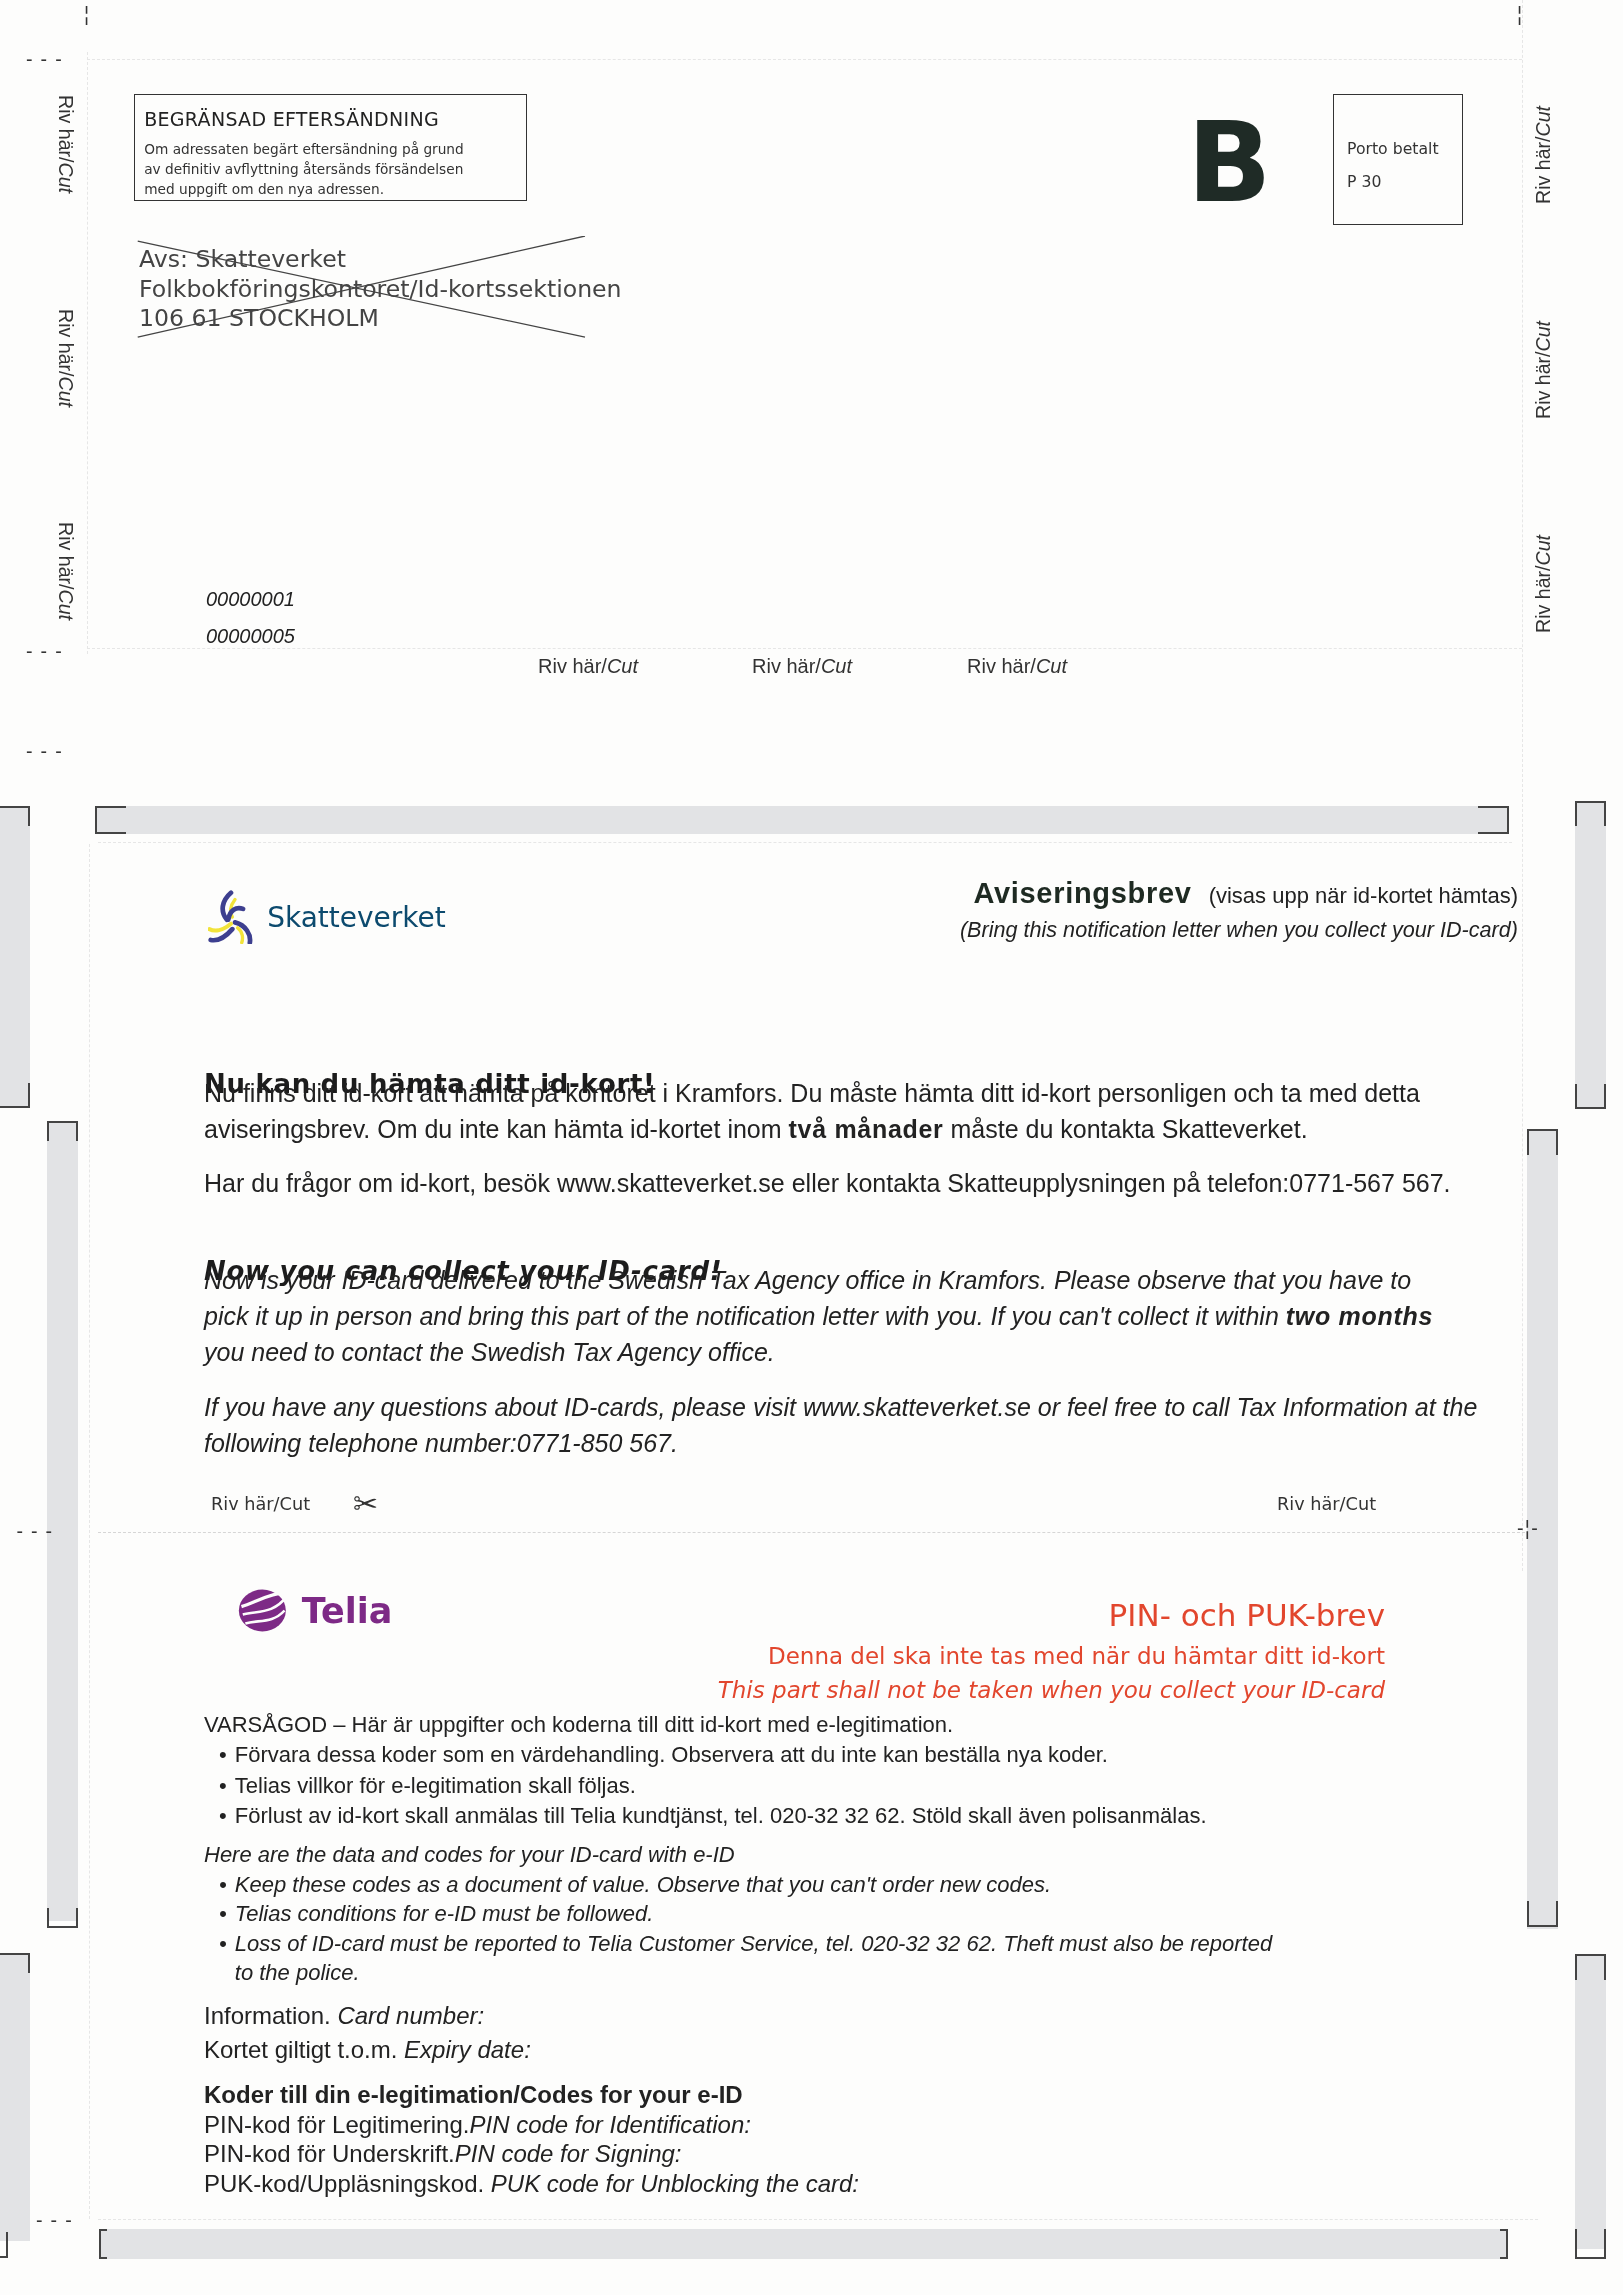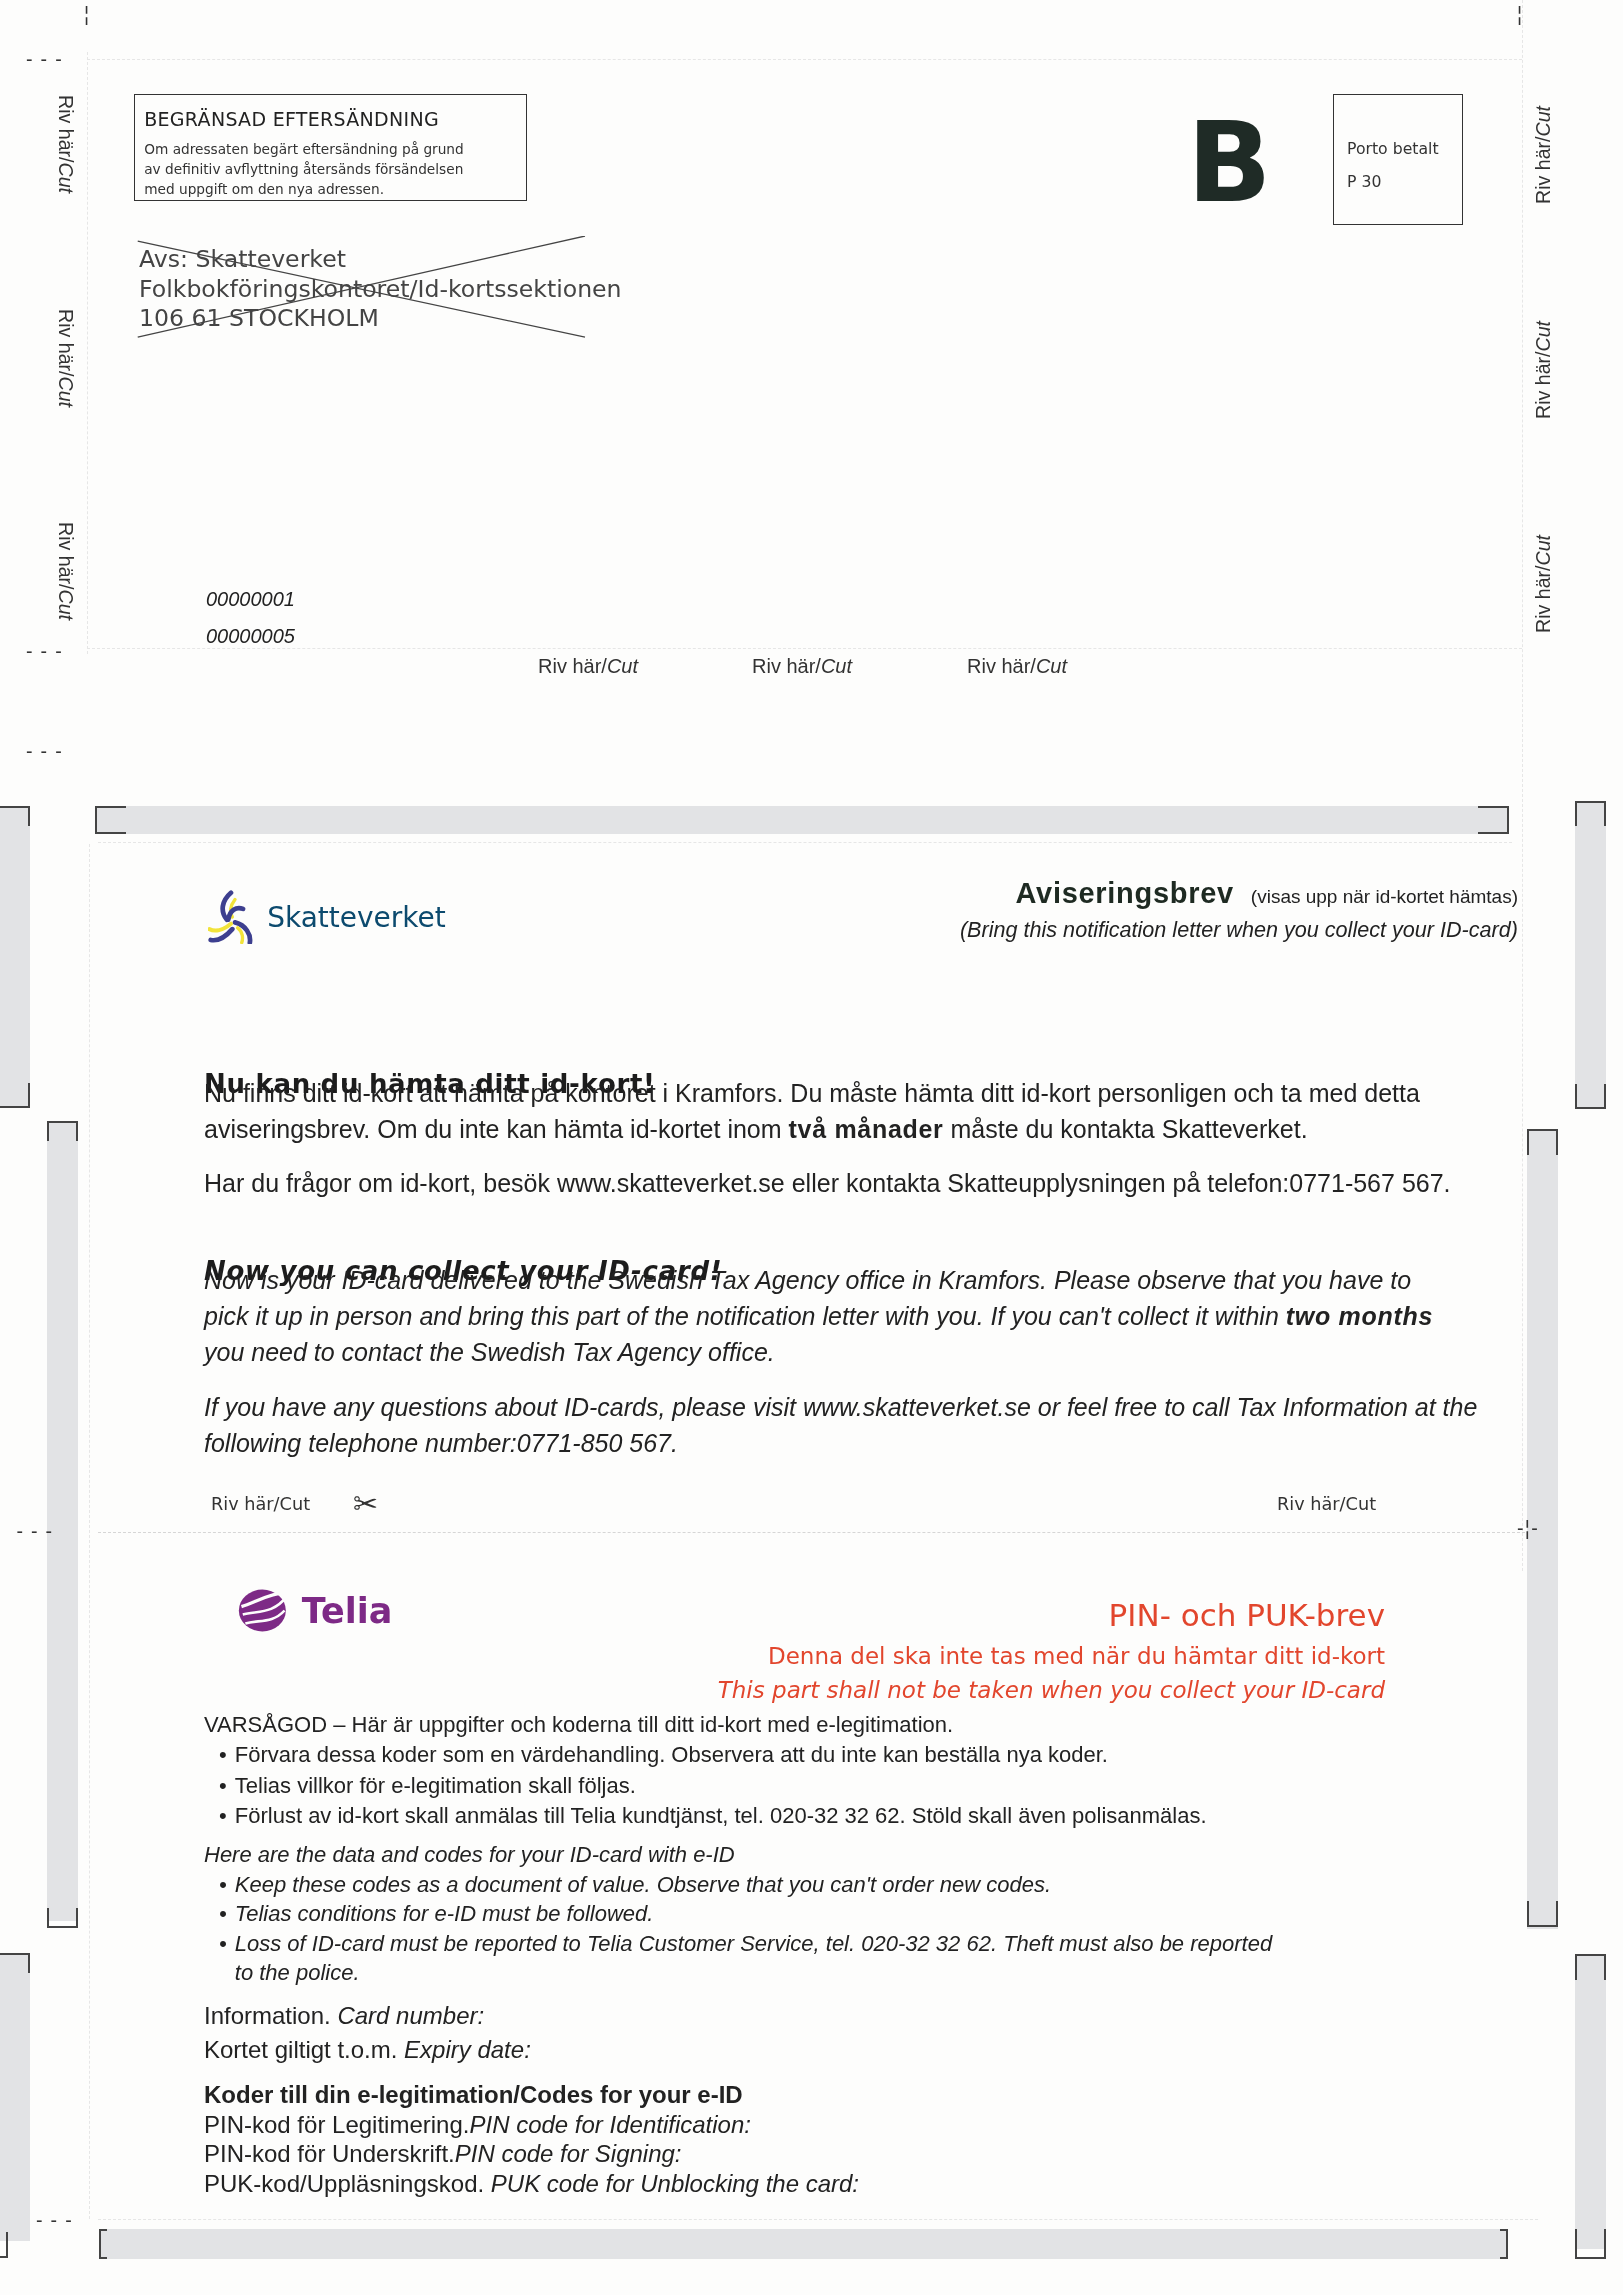--- a/index.html
+++ b/index.html
@@ -25,21 +25,21 @@
   .serial{position:absolute;left:206px;font-size:20px;font-style:italic;color:#222;}
   .cutlbl{position:absolute;top:655px;font-size:20px;color:#333;}
   
   .gbar{position:absolute;background:#e2e3e5;}
   .bracket{position:absolute;border:2.6px solid #444;box-sizing:border-box;}
   
   .sk-logo{position:absolute;left:208px;top:890px;display:flex;align-items:center;}
   .sk-name{font-family:"DejaVu Sans",sans-serif;font-size:28px;color:#0c4a6e;margin-left:5.2px;}
   .avtitle{position:absolute;right:105px;top:877px;text-align:right;}
   .avtitle .h{font-weight:bold;font-size:29px;color:#1e2a22;letter-spacing:0.7px;}
-  .avtitle .s{font-size:19px;color:#222;margin-left:17px;}
+  .avtitle .s{font-size:22px;color:#222;margin-left:17px;}
   .avtitle .e{font-size:21.6px;font-style:italic;color:#222;margin-top:6.5px;}
   .h2{position:absolute;left:204px;font-family:"DejaVu Sans",sans-serif;font-weight:bold;font-size:26px;color:#1c1c1c;letter-spacing:0.7px;margin-top:40px;}
   .para{position:absolute;left:204px;width:1276px;font-size:25px;line-height:36px;color:#222;}
   .para b{font-weight:bold;letter-spacing:0.7px;}
   .cut2{position:absolute;font-family:"DejaVu Sans",sans-serif;font-size:17.7px;color:#333;}
   
   .telia{position:absolute;left:236px;top:1587px;display:flex;align-items:center;}
   .telia-name{font-family:"DejaVu Sans",sans-serif;font-weight:bold;font-size:35px;color:#7d2a86;margin-left:11.8px;}
   .pin{position:absolute;right:238px;text-align:right;font-family:"DejaVu Sans",sans-serif;color:#e2462d;}
   .pin.h{top:1597px;font-weight:normal;font-size:31px;}

